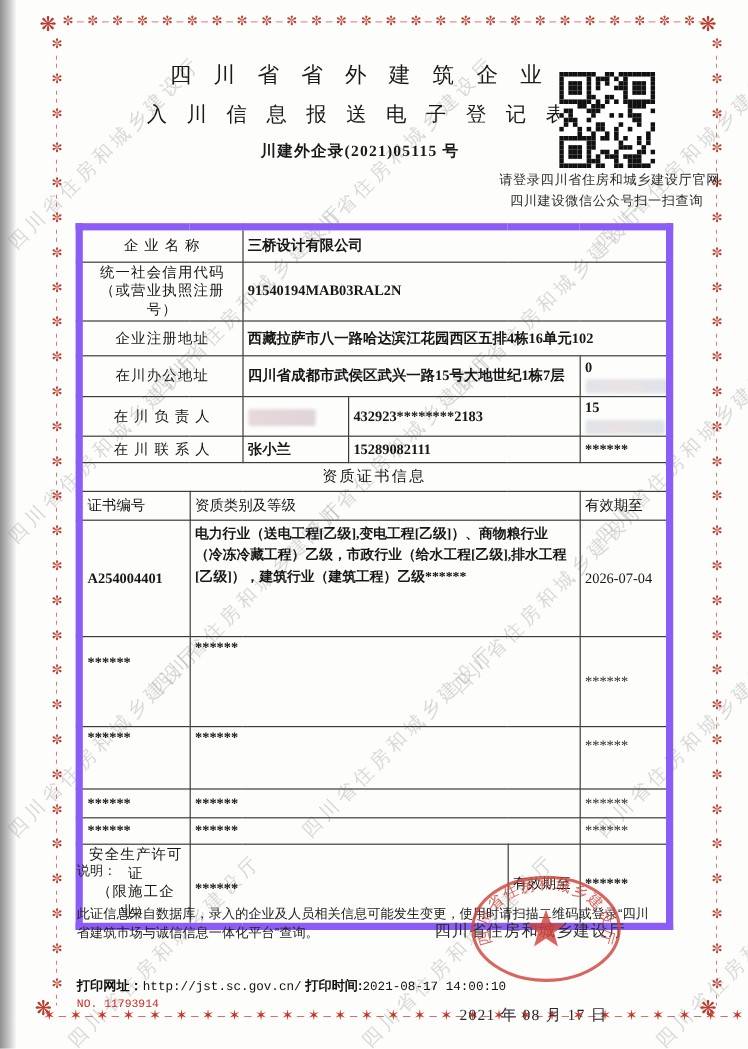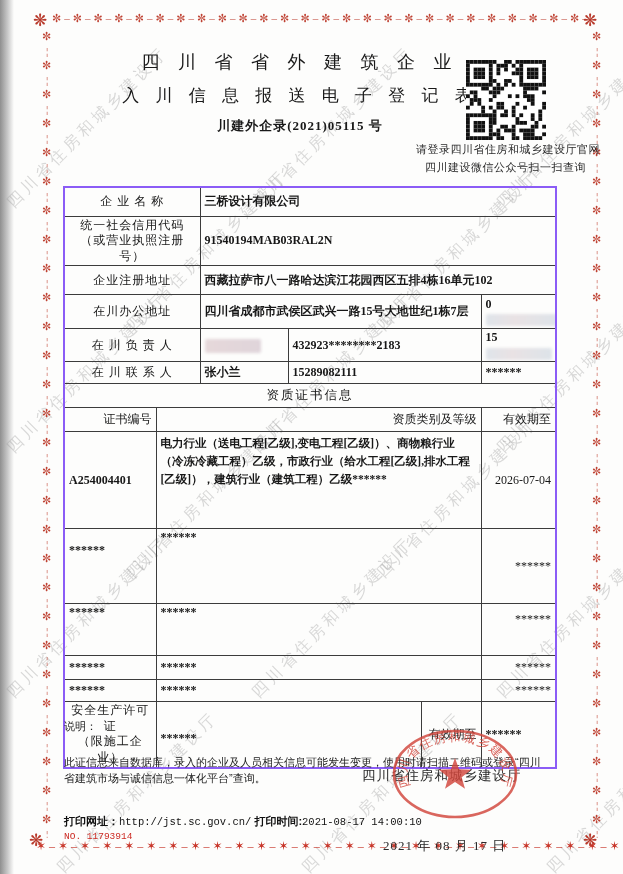--- a/index.html
+++ b/index.html
@@ -39,24 +39,24 @@
   #docnum{top:117px;font-size:13px;letter-spacing:1px;font-weight:bold;}
   .qr-box{position:absolute;left:466px;top:60px;width:80px;height:80px;z-index:3;background:#fff;}
   .qr-cap{position:absolute;z-index:3;font-size:11px;color:#2a2a2a;letter-spacing:.5px;}
   #qrcap1{top:142px;right:23px;}
   #qrcap2{top:160px;right:37px;}
 
   
   table.main{position:absolute;left:63px;top:186px;width:492px;z-index:3;
      border-collapse:collapse;table-layout:fixed;font-size:12px;color:#171717;}
   table.main td{border:1px solid #3c3c3c;padding:1px 4px;overflow:hidden;}
-  table.main{border:2px solid #8b5cf6;padding-left:16px;}
+  table.main{border:6px solid #8b5cf6;padding-left:16px;}
   td.lab{text-align:center;letter-spacing:1px;}
   td.val{text-align:left;padding-left:8px;font-weight:bold;}
-  td.ctr{text-align:right;margin-top:40px;}
+  td.ctr{text-align:left;margin-top:40px;}
   td.topv{vertical-align:top;padding-top:4px;}
   .two-line{line-height:1.3;display:block;}
   .cert-cat{font-size:11.5px;line-height:1.55;display:block;padding-top:2px;}
   .sec-band{text-align:center;letter-spacing:2px;font-size:12.5px;}
   .redact{display:inline-block;vertical-align:middle;border-radius:2px;
           background:linear-gradient(90deg,#dfe4ea,#e9e2e4 40%,#dde3e9);
           filter:blur(1.5px);height:12px;}
   .redact.name{background:linear-gradient(90deg,#e6d8da,#dfd4da);width:56px;height:14px;}
   .redact.ph1{width:72px;} .redact.ph2{width:66px;}
 

